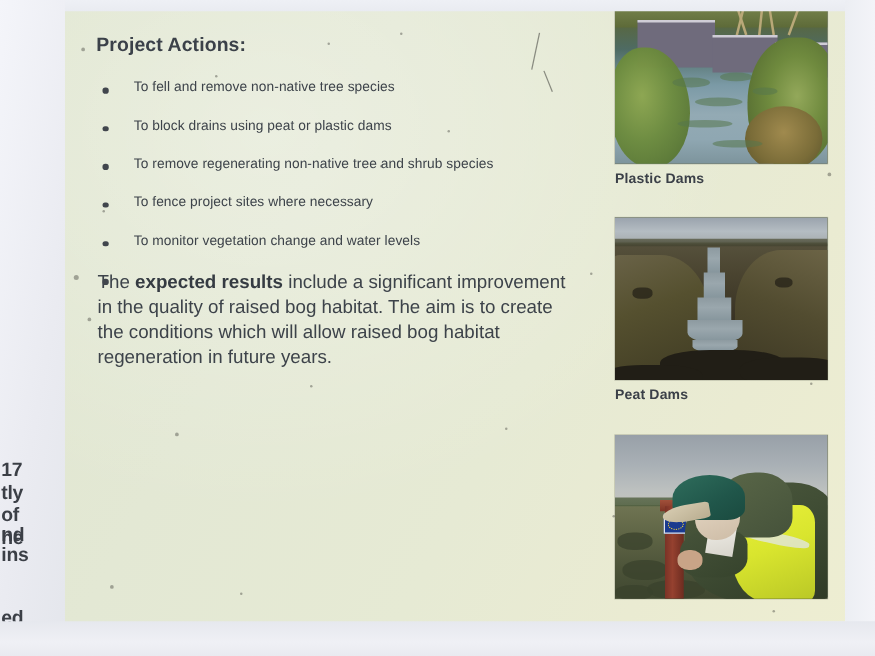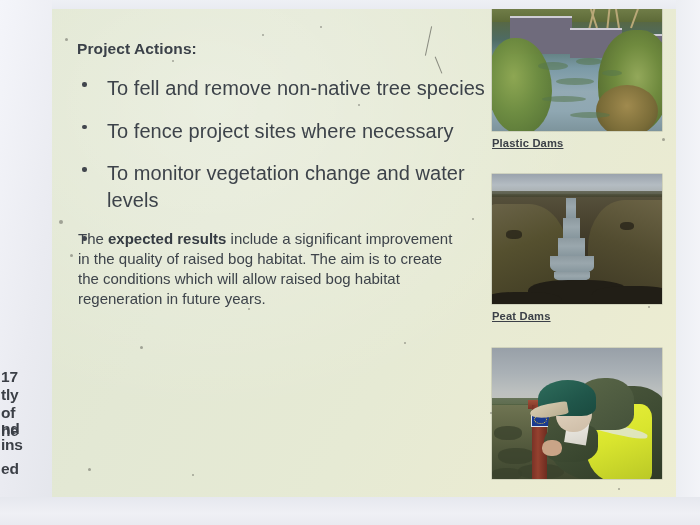--- a/index.html
+++ b/index.html
@@ -103,21 +103,21 @@
     position: absolute;
     left: 0; top: 497px;
     width: 700px; height: 28px;
     background: linear-gradient(180deg,#e6e8ee 0%, #eff0f5 60%, #e9eaf0 100%);
   }
 
   
   .text-col {
     position: absolute;
     left: 22px;
-    top: 32px;
+    top: 20px;
     width: 415px;
     color: #3c4148;
   }
 
   .heading {
     font-size: 15.5px;
     font-weight: 700;
     color: #3b4149;
     letter-spacing: 0.1px;
     margin-bottom: 17px;
@@ -126,21 +126,21 @@
 
   ul.actions {
     list-style: none;
     margin: 0 0 0 0;
     padding: 0;
   }
   ul.actions li {
     position: relative;
     padding-left: 33px;
     margin-bottom: 16px;
-    font-size: 20px;
+    font-size: 11px;
     line-height: 1.33;
     color: #3d434a;
     font-weight: 400;
     letter-spacing: 0.05px;
   }
   ul.actions li .dot {
     position: absolute;
     left: 8px;
     top: 7px;
     width: 4.5px;
@@ -174,21 +174,20 @@
     overflow: hidden;
     background: #586048;
     box-shadow: 0 0 0 0.5px rgba(90,95,80,0.35);
   }
   .caption {
     margin-top: 6px;
     font-size: 11.2px;
     font-weight: 700;
     color: #3b4048;
     letter-spacing: 0.15px;
-    text-decoration: underline;
   }
 
   
   #photo1 { height: 131px; }
   .p1-water {
     position: absolute; inset: 0;
     background:
       linear-gradient(180deg, #6f7a5a 0%, #59673f 14%, #4e6b63 30%, #7b9aa6 52%, #93aab4 70%, #8fa7b2 85%, #7d949c 100%);
   }
   .p1-dam {
@@ -394,21 +393,21 @@
 
   <div class="board-white"></div>
 
   <div class="left-panel">
     <div class="left-frag" style="top:368px">17</div>
     <div class="left-frag" style="top:386px">tly</div>
     <div class="left-frag" style="top:404px">of</div>
     <div class="left-frag" style="top:422px">he</div>
     <div class="left-frag" style="top:420px">nd</div>
     <div class="left-frag" style="top:436px">ins</div>
-    <div class="left-frag" style="top:460px">ed</div>
+    <div class="left-frag" style="top:486px">ed</div>
     <div class="left-frag" style="top:494px">r a</div>
   </div>
 
   <div class="sign">
     <div class="sign-inner">
 
       <div class="speck" style="left:13px;  top:30px;  width:3px; height:3px;"></div>
       <div class="speck" style="left:7px;   top:212px; width:4px; height:4px;"></div>
       <div class="speck" style="left:18px;  top:246px; width:3px; height:3px;"></div>
       <div class="speck" style="left:30px;  top:160px; width:2px; height:2px;"></div>
@@ -431,20 +430,28 @@
       <div class="hairline" style="left:386px; top:48px; width:1.2px; height:18px; transform:rotate(-22deg);"></div>
 
       <div class="text-col">
 
         <div class="heading">Project Actions:</div>
 
         <ul class="actions">
           <li>
             <span class="dot"></span>
             <span>To fell and remove non-native tree species</span>
+          </li>
+          <li>
+            <span class="dot"></span>
+            <span>To block drains using peat or plastic dams</span>
+          </li>
+          <li style="width:365px">
+            <span class="dot"></span>
+            <span>To remove regenerating non-native tree and shrub species</span>
           </li>
           <li>
             <span class="dot"></span>
             <span>To fence project sites where necessary</span>
           </li>
           <li>
             <span class="dot"></span>
             <span>To monitor vegetation change and water levels</span>
           </li>
           <li style="width:350px;margin-bottom:4px">

